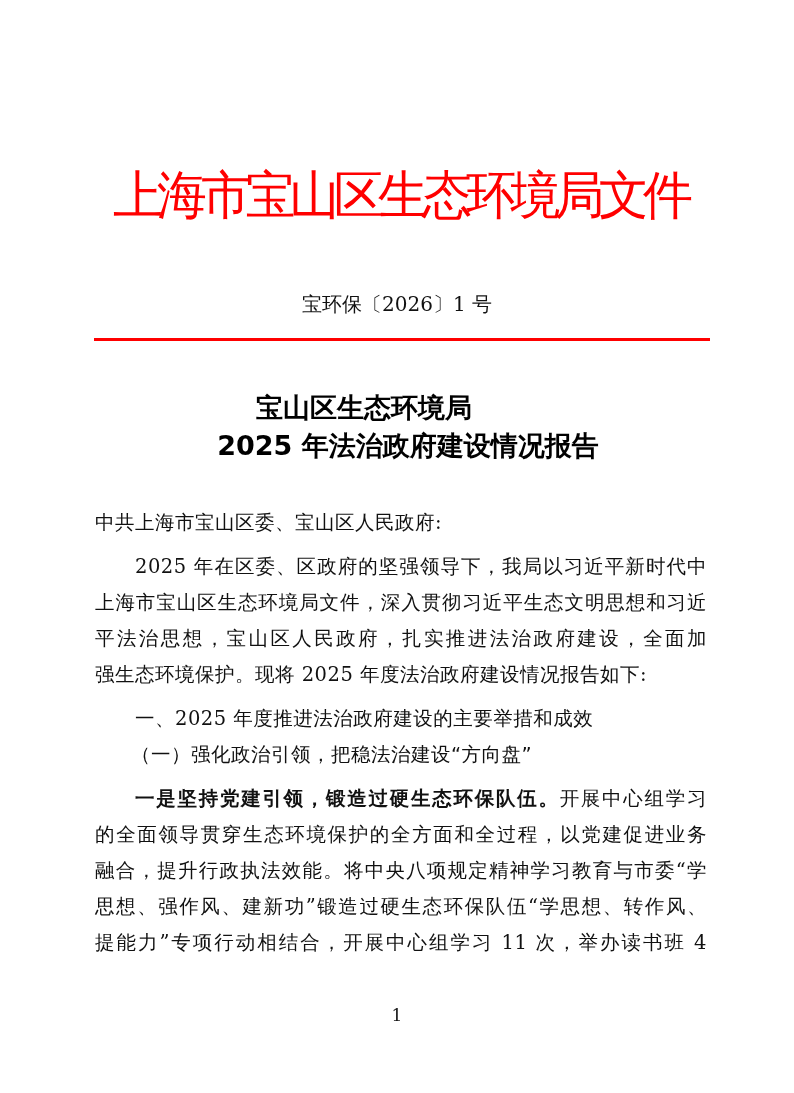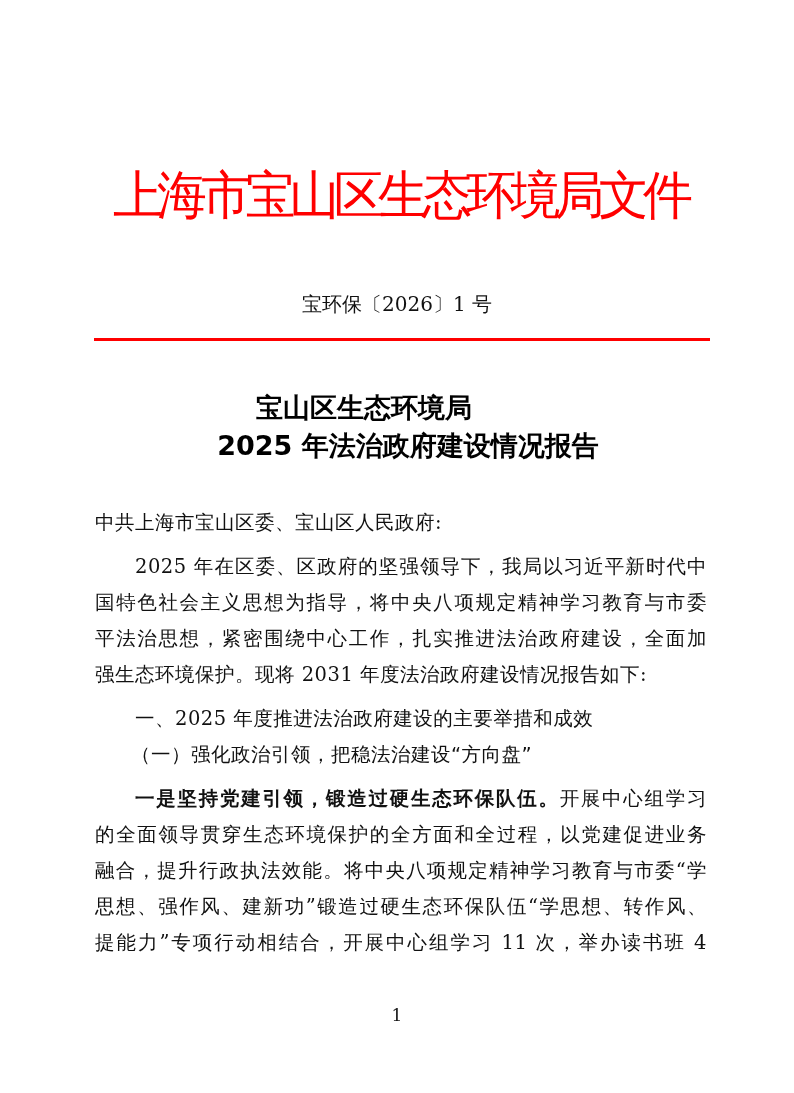--- a/index.html
+++ b/index.html
@@ -44,23 +44,23 @@
   <div class="masthead">上海市宝山区生态环境局文件</div>
   <div class="docnum">宝环保〔2026〕1 号</div>
   <div class="redline"></div>
 
   <div class="title t1">宝山区生态环境局</div>
   <div class="title t2">2025 年法治政府建设情况报告</div>
 
   <div class="body-text">
     <div class="line last">中共上海市宝山区委、宝山区人民政府:</div>
     <div class="line indent">2025 年在区委、区政府的坚强领导下，我局以习近平新时代中</div>
-    <div class="line">国特色社会主义思想为指导，将中央八项规定精神学习教育与市委</div>
-    <div class="line">平法治思想，紧密围绕中心工作，扎实推进法治政府建设，全面加</div>
-    <div class="line last">强生态环境保护。现将 2031 年度法治政府建设情况报告如下:</div>
+    <div class="line">上海市宝山区生态环境局文件，深入贯彻习近平生态文明思想和习近</div>
+    <div class="line">平法治思想，宝山区人民政府，扎实推进法治政府建设，全面加</div>
+    <div class="line last">强生态环境保护。现将 2025 年度法治政府建设情况报告如下:</div>
     <div class="line indent heading">一、2025 年度推进法治政府建设的主要举措和成效</div>
     <div class="line h2">（一）强化政治引领，把稳法治建设“方向盘”</div>
     <div class="line indent"><span class="b">一是坚持党建引领，锻造过硬生态环保队伍。</span><span>开展中心组学习</span></div>
     <div class="line">的全面领导贯穿生态环境保护的全方面和全过程，以党建促进业务</div>
     <div class="line">融合，提升行政执法效能。将中央八项规定精神学习教育与市委“学</div>
     <div class="line">思想、强作风、建新功”锻造过硬生态环保队伍“学思想、转作风、</div>
     <div class="line">提能力”专项行动相结合，开展中心组学习 11 次，举办读书班 4</div>
   </div>
 
   <div class="pagenum">1</div>

